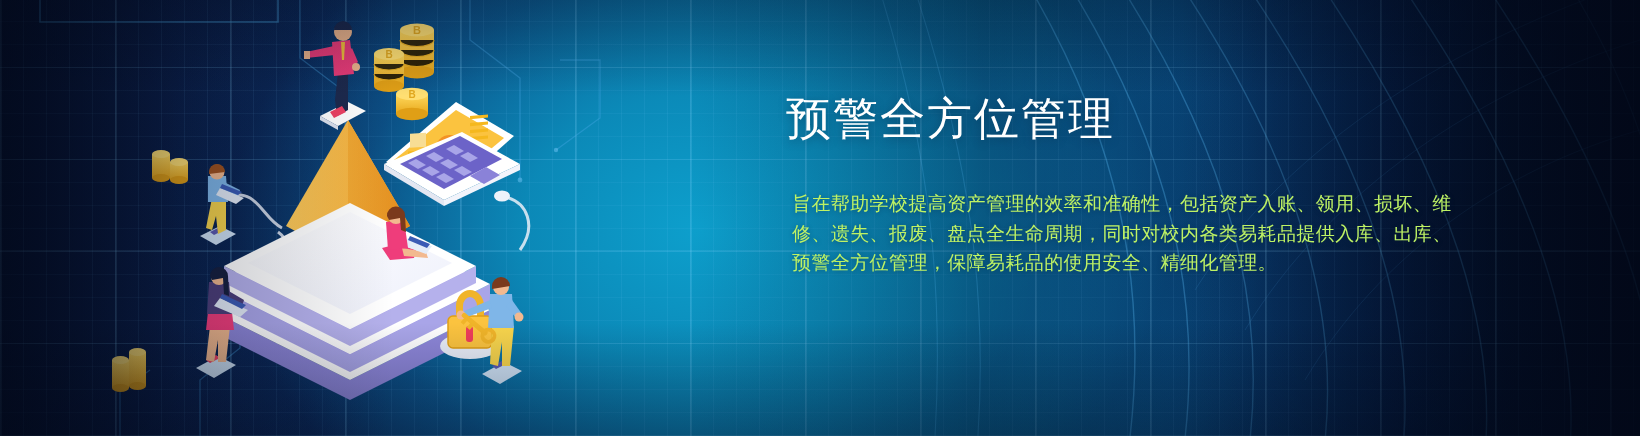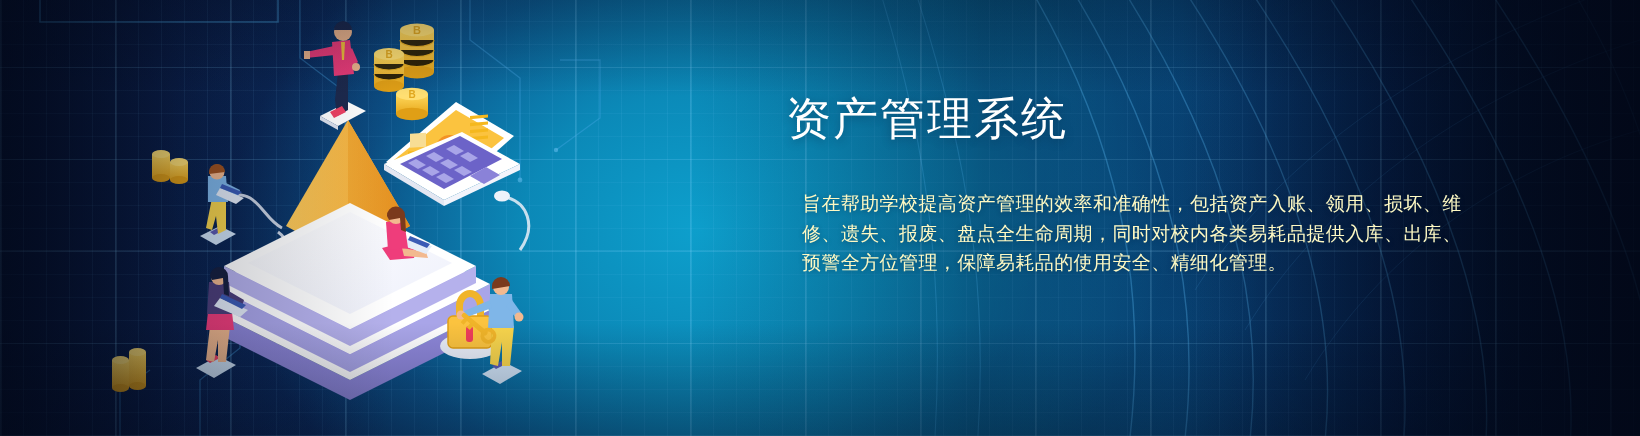--- a/index.html
+++ b/index.html
@@ -70,23 +70,23 @@
     color: #ffffff;
     font-size: 45px;
     line-height: 1.0;
     letter-spacing: 2px;
     font-weight: 400;
     margin: 0;
     text-shadow: 0 2px 10px rgba(0,40,70,0.45);
     white-space: nowrap;
   }
   .banner-desc {
-    margin: 16px;
+    margin: 6px;
     margin-top: 48px;
-    color: #fef9c3;
+    color: #bef264;
     font-size: 19px;
     line-height: 29.5px;
     letter-spacing: 0.4px;
     width: 676px;
     text-shadow: 0 1px 5px rgba(0,30,60,0.40);
   }
   .illus { position: absolute; left: 0; top: 0; width: 620px; height: 436px; }
 </style>
 </head>
 <body>
@@ -359,17 +359,17 @@
         <circle cx="34" cy="2.5" r="6" fill="none" stroke="#f0b429" stroke-width="4"></circle>
         <rect x="4" y="4" width="4" height="6" fill="#f0b429"></rect>
         <rect x="12" y="4" width="4" height="6" fill="#f0b429"></rect>
       </g>
     </g>
   </svg>
 
   <div class="bg-vignette"></div>
 
   <div class="text-col">
-    <h1 class="banner-title">资产管理系统</h1>
+    <h1 class="banner-title">预警全方位管理</h1>
     <p class="banner-desc">旨在帮助学校提高资产管理的效率和准确性，包括资产入账、领用、损坏、维修、遗失、报废、盘点全生命周期，同时对校内各类易耗品提供入库、出库、预警全方位管理，保障易耗品的使用安全、精细化管理。</p>
   </div>
 
 </div>
 
 </body></html>

